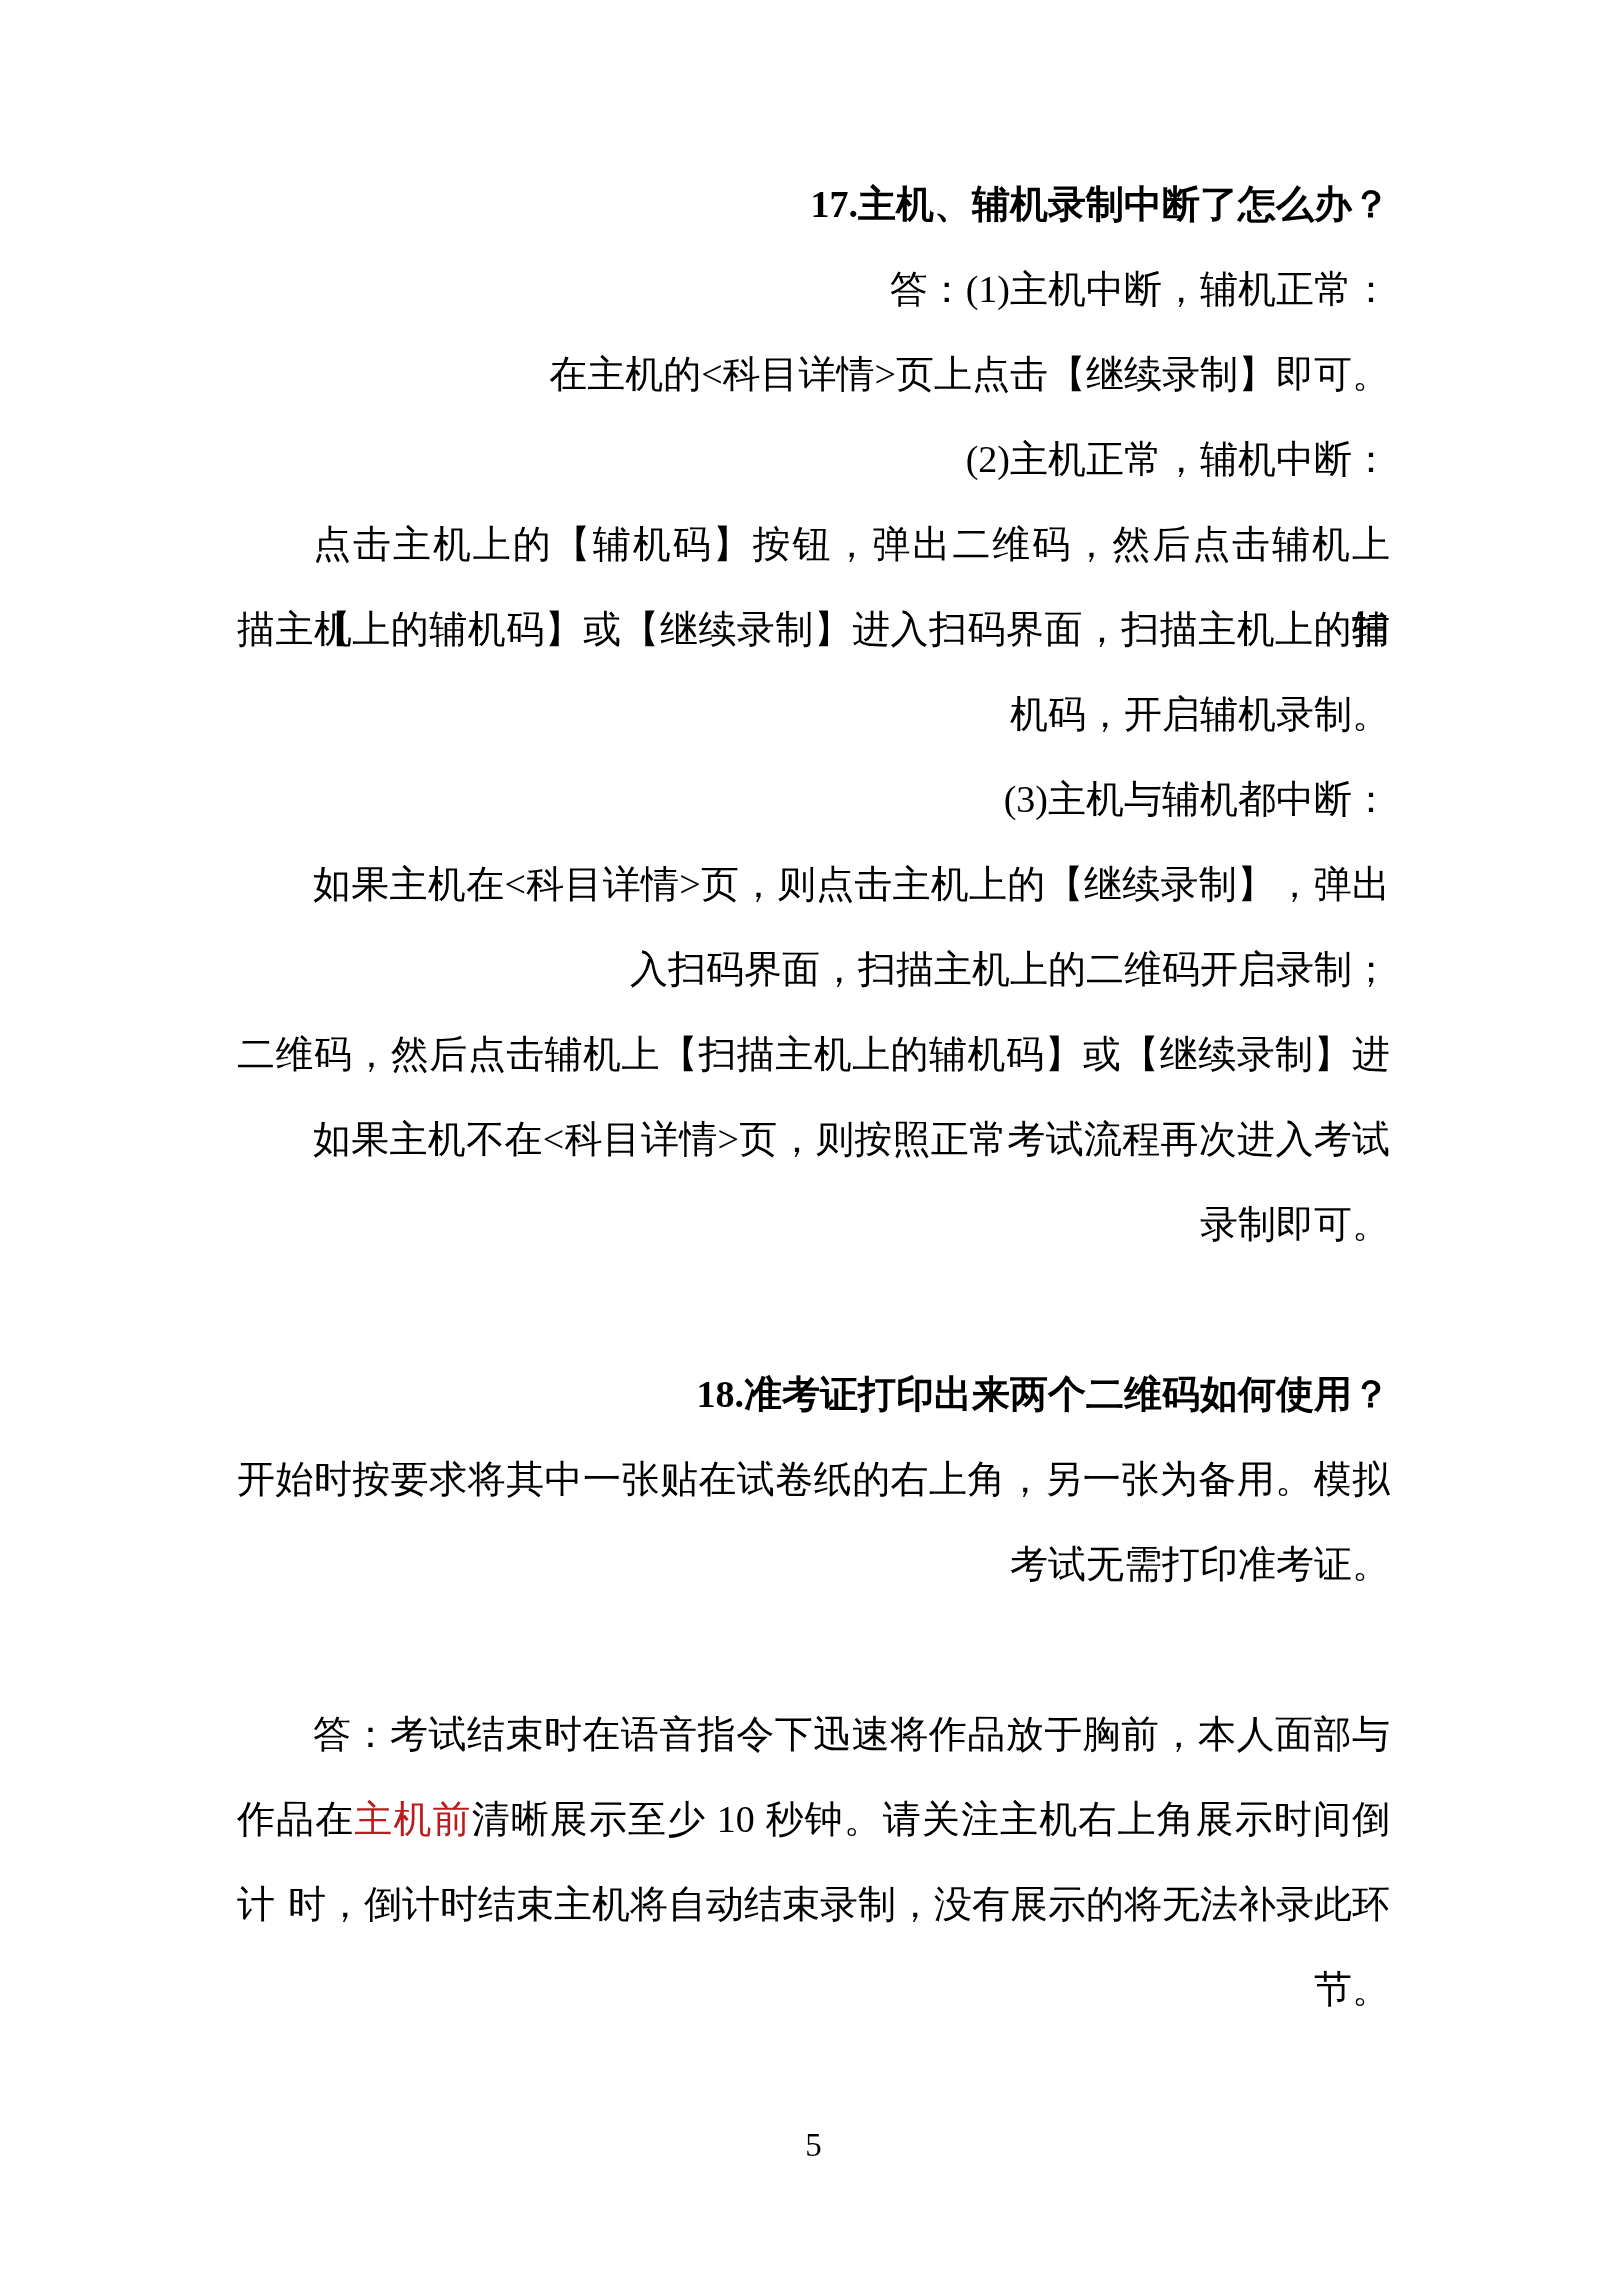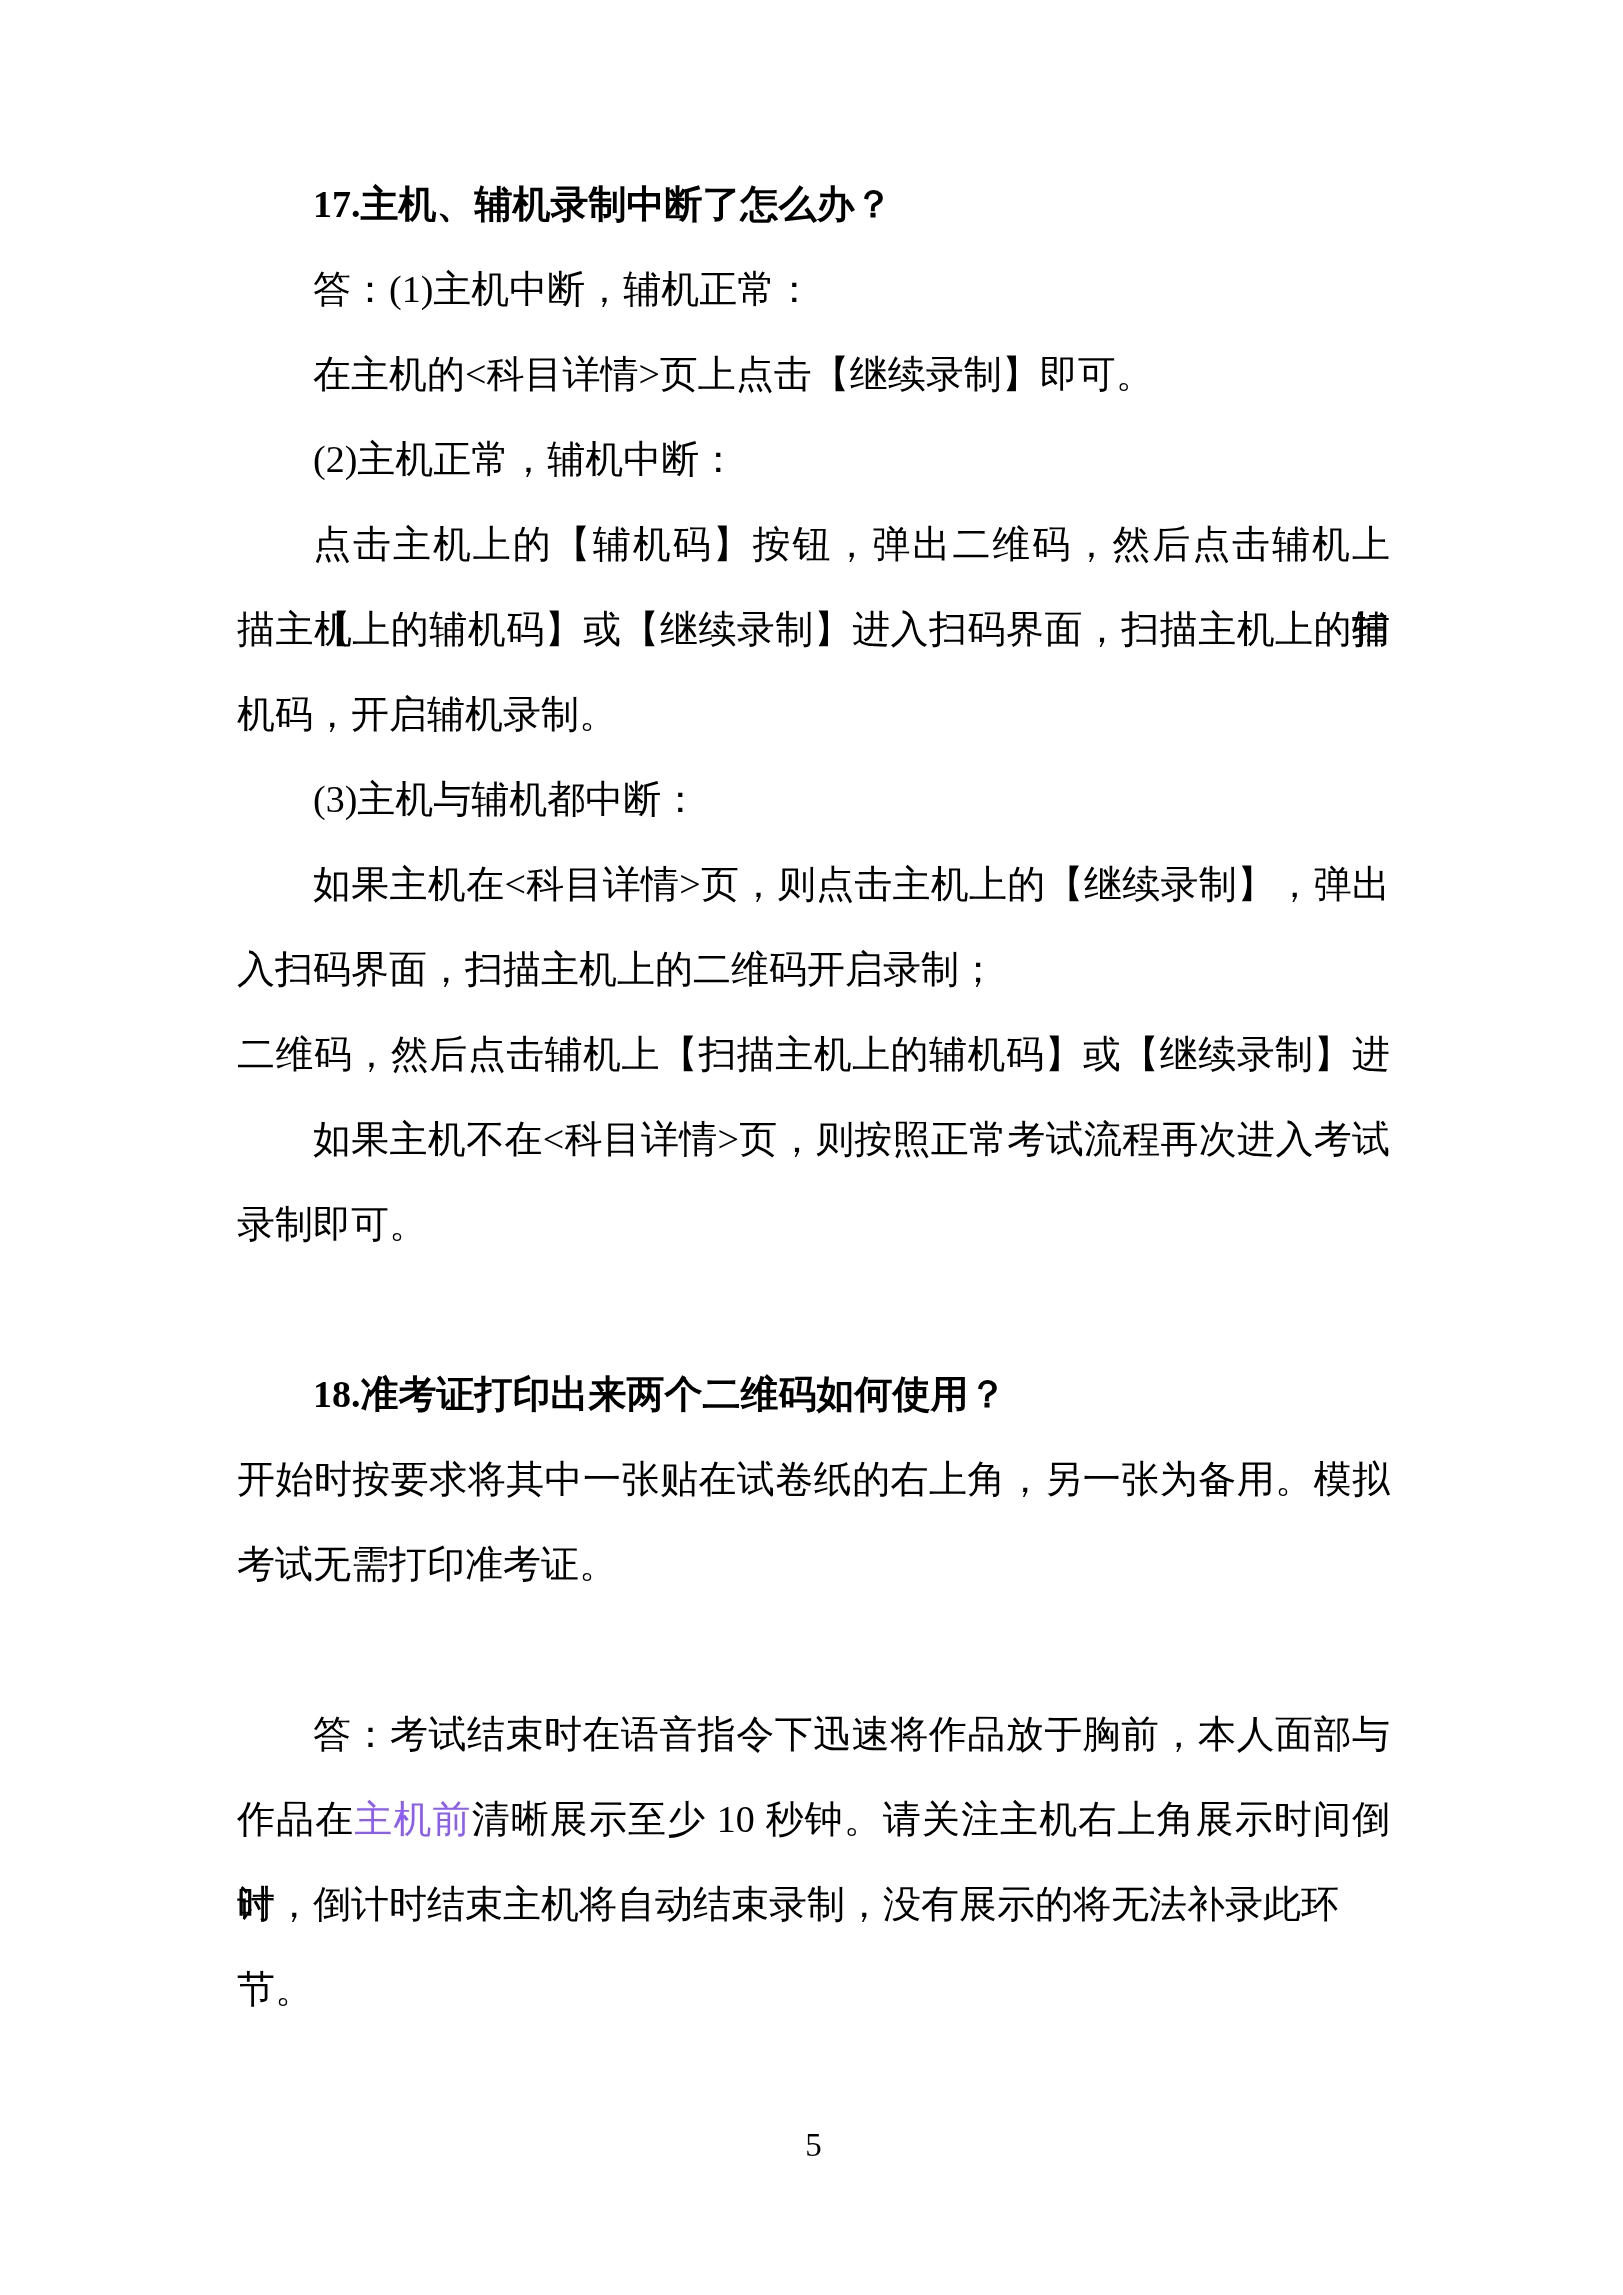--- a/index.html
+++ b/index.html
@@ -19,21 +19,21 @@
   .content {
     position: absolute;
     left: 237px;
     top: 162px;
     width: 1153px;
   }
   .line {
     font-size: 38px;
     line-height: 85px;
     height: 85px;
-    text-align: left;
+    text-align: right;
     white-space: pre-wrap;
   }
   .line.heading {
     font-weight: 700;
   }
   .line.indent {
     padding-left: 76px;
     box-sizing: border-box;
   }
   .line.fill {
@@ -71,18 +71,18 @@
       <div class="line body"><span>入扫码界面，扫描主机上的二维码开启录制；</span></div>
       <div class="line body fill"><span>二维码，然后点击辅机上【扫描主机上的辅机码】或【继续录制】进</span></div>
       <div class="line body indent fill"><span>如果主机不在&lt;科目详情&gt;页，则按照正常考试流程再次进入考试</span></div>
       <div class="line body"><span>录制即可。</span></div>
       <div class="line spacer"></div>
       <div class="line heading indent"><span>18.准考证打印出来两个二维码如何使用？</span></div>
       <div class="line body fill"><span>开始时按要求将其中一张贴在试卷纸的右上角，另一张为备用。模拟</span></div>
       <div class="line body"><span>考试无需打印准考证。</span></div>
       <div class="line spacer"></div>
       <div class="line body indent fill"><span>答：考试结束时在语音指令下迅速将作品放于胸前，本人面部与</span></div>
-      <div class="line body fill"><span>作品在</span><span style="color: #8b5cf6;">主机前</span><span>清晰展示至少 10 秒钟。请关注主机右上角展示时间倒计</span></div>
+      <div class="line body fill"><span>作品在</span><span style="color: #b91c1c;">主机前</span><span>清晰展示至少 10 秒钟。请关注主机右上角展示时间倒计</span></div>
       <div class="line body"><span>时，倒计时结束主机将自动结束录制，没有展示的将无法补录此环节。</span></div>
     </div>
   <div class="page-number">5</div>
 </div>
 
 
 </body></html>

